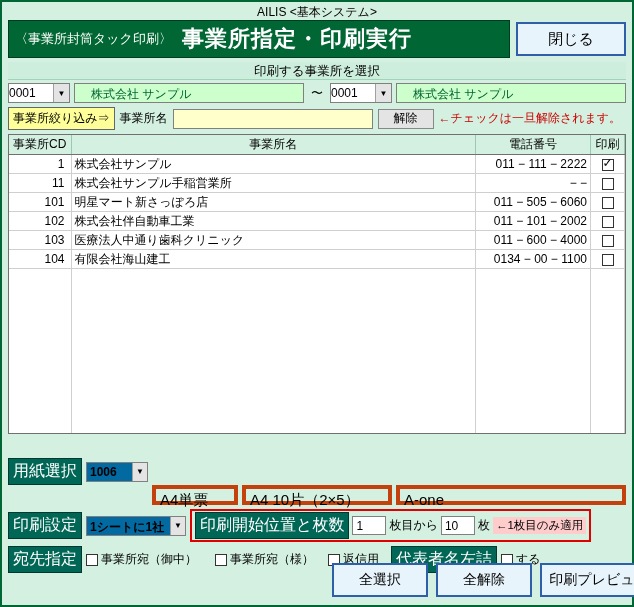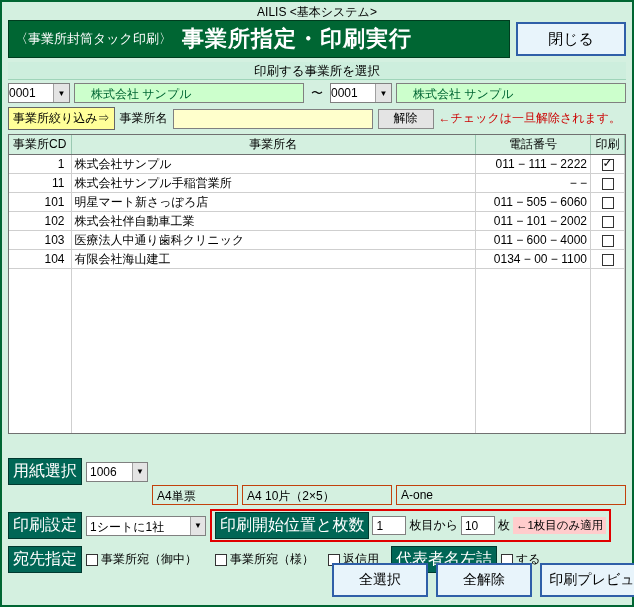--- a/index.html
+++ b/index.html
@@ -189,39 +189,40 @@
     color: #fff;
     border: 1px solid #00392f;
     font-size: 16px;
     padding: 2px 4px;
     white-space: nowrap;
     cursor: pointer;
   }
   .selbox {
     height: 20px;
     border: 1px solid #808080;
-    background: #ffffff;
+    background: #0369a1;
     font-size: 12px;
     position: relative;
     padding: 2px 18px 0 3px;
     white-space: nowrap;
+    font-weight: bold;
   }
   .selbox .caret {
     position:absolute; right:0; top:0;
     width:15px; height:18px;
     background: #e4e4e4;
     border-left: 1px solid #a0a0a0;
     display:flex; align-items:center; justify-content:center;
     font-size: 8px;
   }
   .flatbox {
     height: 20px;
-    border: 1px solid #c2410c;
+    border: 4px solid #c2410c;
     background: #d4f0e0;
-    font-size: 12px;
+    font-size: 15px;
     padding: 2px 4px 0 4px;
     white-space: nowrap;
     margin-top: 47px;
   }
   .redframe {
     border: 2px solid #e00000;
     display: flex;
     align-items: center;
     gap: 3px;
     padding: 1px 3px;
@@ -360,21 +361,21 @@
       <span>1006</span>
       <span class="caret">▼</span>
     </div>
     <div class="flatbox" style="width:86px">A4単票</div>
     <div class="flatbox" style="width:150px">A4 10片（2×5）</div>
     <div class="flatbox" style="flex:1">A-one</div>
   </div>
 
   <div class="setrow">
     <div class="tealbtn">印刷設定</div>
-    <div class="selbox" style="width:120px">
+    <div class="selbox" style="width:100px">
       <span>1シートに1社</span>
       <span class="caret">▼</span>
     </div>
     <div class="redframe">
       <div class="tealbtn">印刷開始位置と枚数</div>
       <div class="numbox">1</div>
       <div class="lbl">枚目から</div>
       <div class="numbox">10</div>
       <div class="lbl">枚</div>
       <div class="pinknote">←1枚目のみ適用</div>

